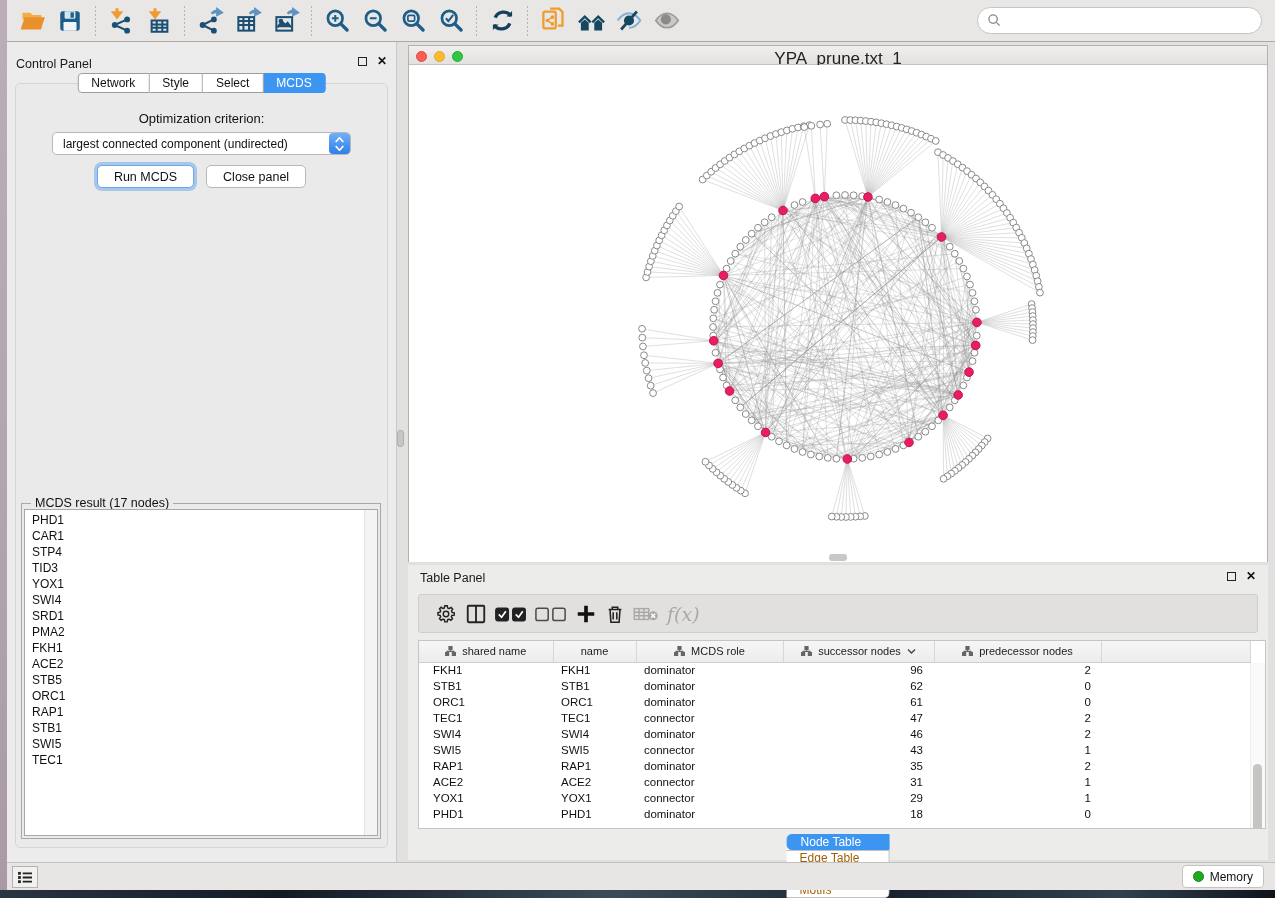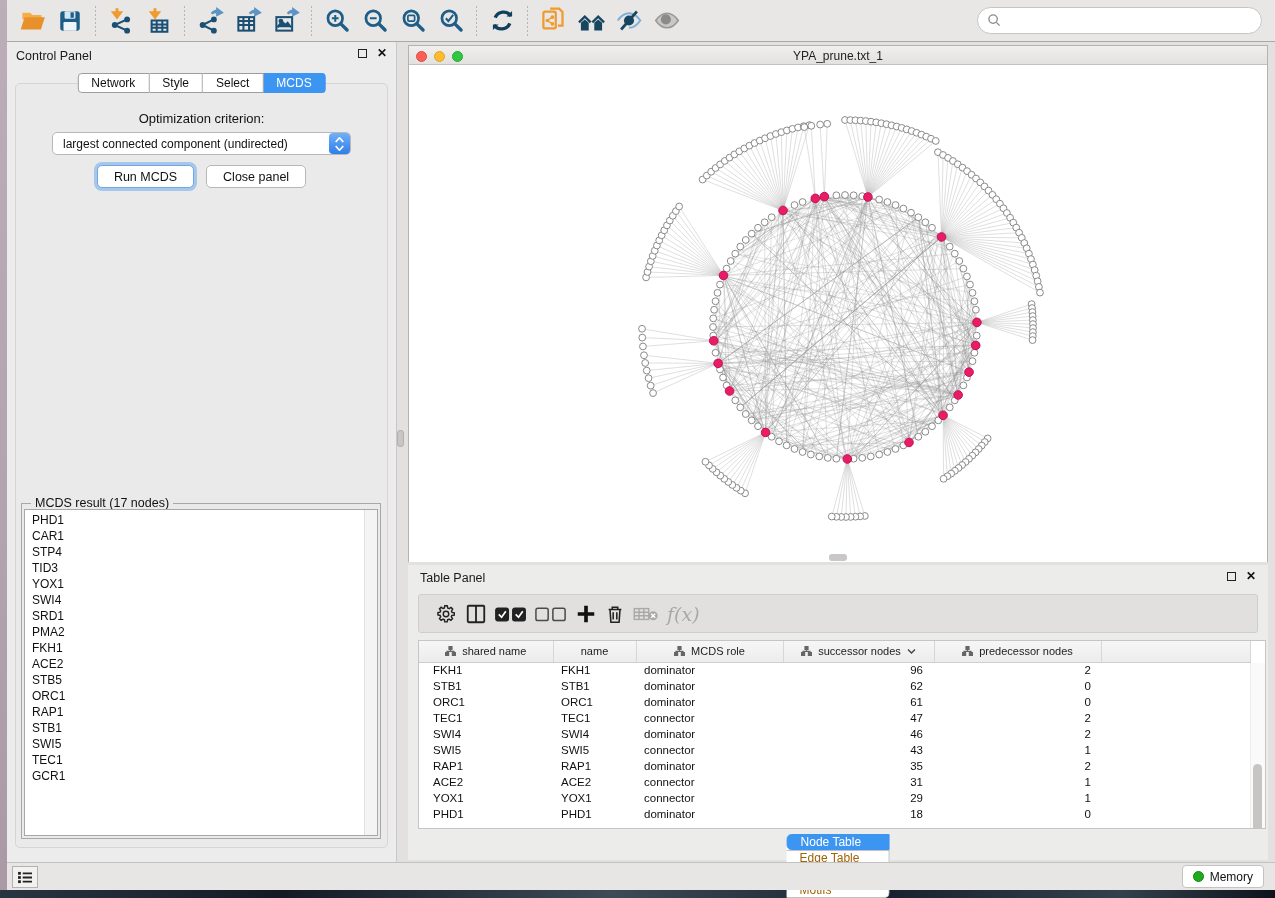--- a/index.html
+++ b/index.html
@@ -14,21 +14,21 @@
 
   
   #toolbar { position:absolute; left:7px; top:0; width:1268px; height:42px; background:#e8e7e6; border-bottom:1px solid #aaa9a8; display:flex; align-items:center; padding-left:6px; }
   .tb-btn { width:34px; height:34px; display:flex; align-items:center; justify-content:center; border-radius:4px; margin:0 2px; }
   .tb-sep { width:1px; height:30px; margin:0 6px; background:repeating-linear-gradient(180deg,#b5b4b3 0 2px,transparent 2px 4px); }
   #search-wrap { position:absolute; right:13px; top:7px; width:285px; height:27px; background:#fff; border:1px solid #c6c5c4; border-radius:14px; display:flex; align-items:center; padding-left:9px; }
   #search-wrap input { border:none; outline:none; flex:1; font-size:12px; background:transparent; font-family:"Liberation Sans",sans-serif; }
 
   
   #control-panel { position:absolute; left:7px; top:42px; width:390px; height:820px; background:#edecec; border-right:1px solid #c9c8c7; }
-  #cp-titlebar { position:absolute; left:0; top:0; width:100%; height:26px; }
+  #cp-titlebar { position:absolute; left:0; top:8px; width:100%; height:26px; }
   #cp-title { position:absolute; left:9px; top:7px; font-size:12.5px; color:#1a1a1a; }
   .win-btns { position:absolute; right:9px; top:6px; display:flex; gap:10px; align-items:center; }
   .float-ico { width:9px; height:9px; border:1.5px solid #222; display:inline-block; }
   .close-ico { font-size:12px; font-weight:bold; color:#111; line-height:10px; }
   #cp-tabs { position:absolute; left:50%; transform:translateX(-50%); top:31px; display:flex; height:20px; z-index:2; }
   .seg-tab { font-size:12px; color:#111; background:#fff; border:1px solid #9e9d9c; border-left:none; padding:0 13px; display:flex; align-items:center; }
   .seg-tab:first-child { border-left:1px solid #9e9d9c; border-radius:4px 0 0 4px; }
   .seg-tab:last-child { border-radius:0 4px 4px 0; }
   .seg-tab.sel { background:#3d95f2; border-color:#3d95f2; color:#fff; }
   #cp-body { position:absolute; left:8px; right:8px; top:41px; bottom:14px; background:#ebeaea; border:1px solid #d6d5d4; border-radius:5px; }
@@ -50,21 +50,21 @@
   #app-bg { position:absolute; left:397px; top:42px; width:878px; height:820px; background:#e3e1e0; z-index:-1; }
   #gap-thumb { position:absolute; left:397px; top:430px; width:7px; height:17px; background:#c7c6c5; border:1px solid #b2b1b0; border-radius:3px; }
 
   
   #net-window { position:absolute; left:408px; top:45px; width:860px; height:517px; background:#fff; border:1px solid #b3b2b1; }
   #net-titlebar { position:absolute; left:0; top:0; width:100%; height:19px; background:linear-gradient(180deg,#f0efee,#e2e1e0); border-bottom:1px solid #c2c1c0; }
   .tl { position:absolute; top:4.5px; width:11px; height:11px; border-radius:50%; }
   #tl-red { left:7px; background:#f95f57; border:.5px solid #e04b42; }
   #tl-yellow { left:25px; background:#fbbd2e; border:.5px solid #e0a522; }
   #tl-green { left:43px; background:#2fc840; border:.5px solid #23ab32; }
-  #net-title { position:absolute; left:0; width:100%; top:3px; text-align:center; font-size:12px; color:#222; }
+  #net-title { position:absolute; left:0; width:100%; top:3px; text-align:center; font-size:17px; color:#222; }
   #net-canvas { position:absolute; left:0; top:19px; width:858px; height:497px; background:#fff; overflow:hidden; }
   #net-hthumb { position:absolute; left:420px; top:508px; width:18px; height:7px; background:#c9c8c7; border-radius:3px; }
 
   
   #table-panel { position:absolute; left:408px; top:565px; width:860px; height:295px; background:#ececeb; }
   #tp-title { position:absolute; left:12px; top:6px; font-size:12.5px; color:#1a1a1a; }
   #tp-toolbar { position:absolute; left:10px; right:10px; top:29px; height:39px; background:#e2e0df; border:1px solid #cfcecd; border-radius:3px; display:flex; align-items:center; padding-left:16px; gap:8px; }
   .tpi { display:flex; align-items:center; justify-content:center; height:26px; }
   #fx-ico { font-family:"DejaVu Serif",serif; font-style:italic; font-size:19px; color:#a9a8a7; }
   #tbl-wrap { position:absolute; left:10px; right:2px; top:75px; height:189px; background:#fff; border:1px solid #c6c5c4; overflow:hidden; }
@@ -286,21 +286,20 @@
               <div class="mcds-item">SRD1</div>
               <div class="mcds-item">PMA2</div>
               <div class="mcds-item">FKH1</div>
               <div class="mcds-item">ACE2</div>
               <div class="mcds-item">STB5</div>
               <div class="mcds-item">ORC1</div>
               <div class="mcds-item">RAP1</div>
               <div class="mcds-item">STB1</div>
               <div class="mcds-item">SWI5</div>
               <div class="mcds-item">TEC1</div>
-              <div class="mcds-item">GCR1</div>
             </div>
           <div id="mcds-track"></div>
         </div>
       </div>
     </div>
   </div>
 
   <div id="gap-thumb"></div>
 
   <div id="net-window">

